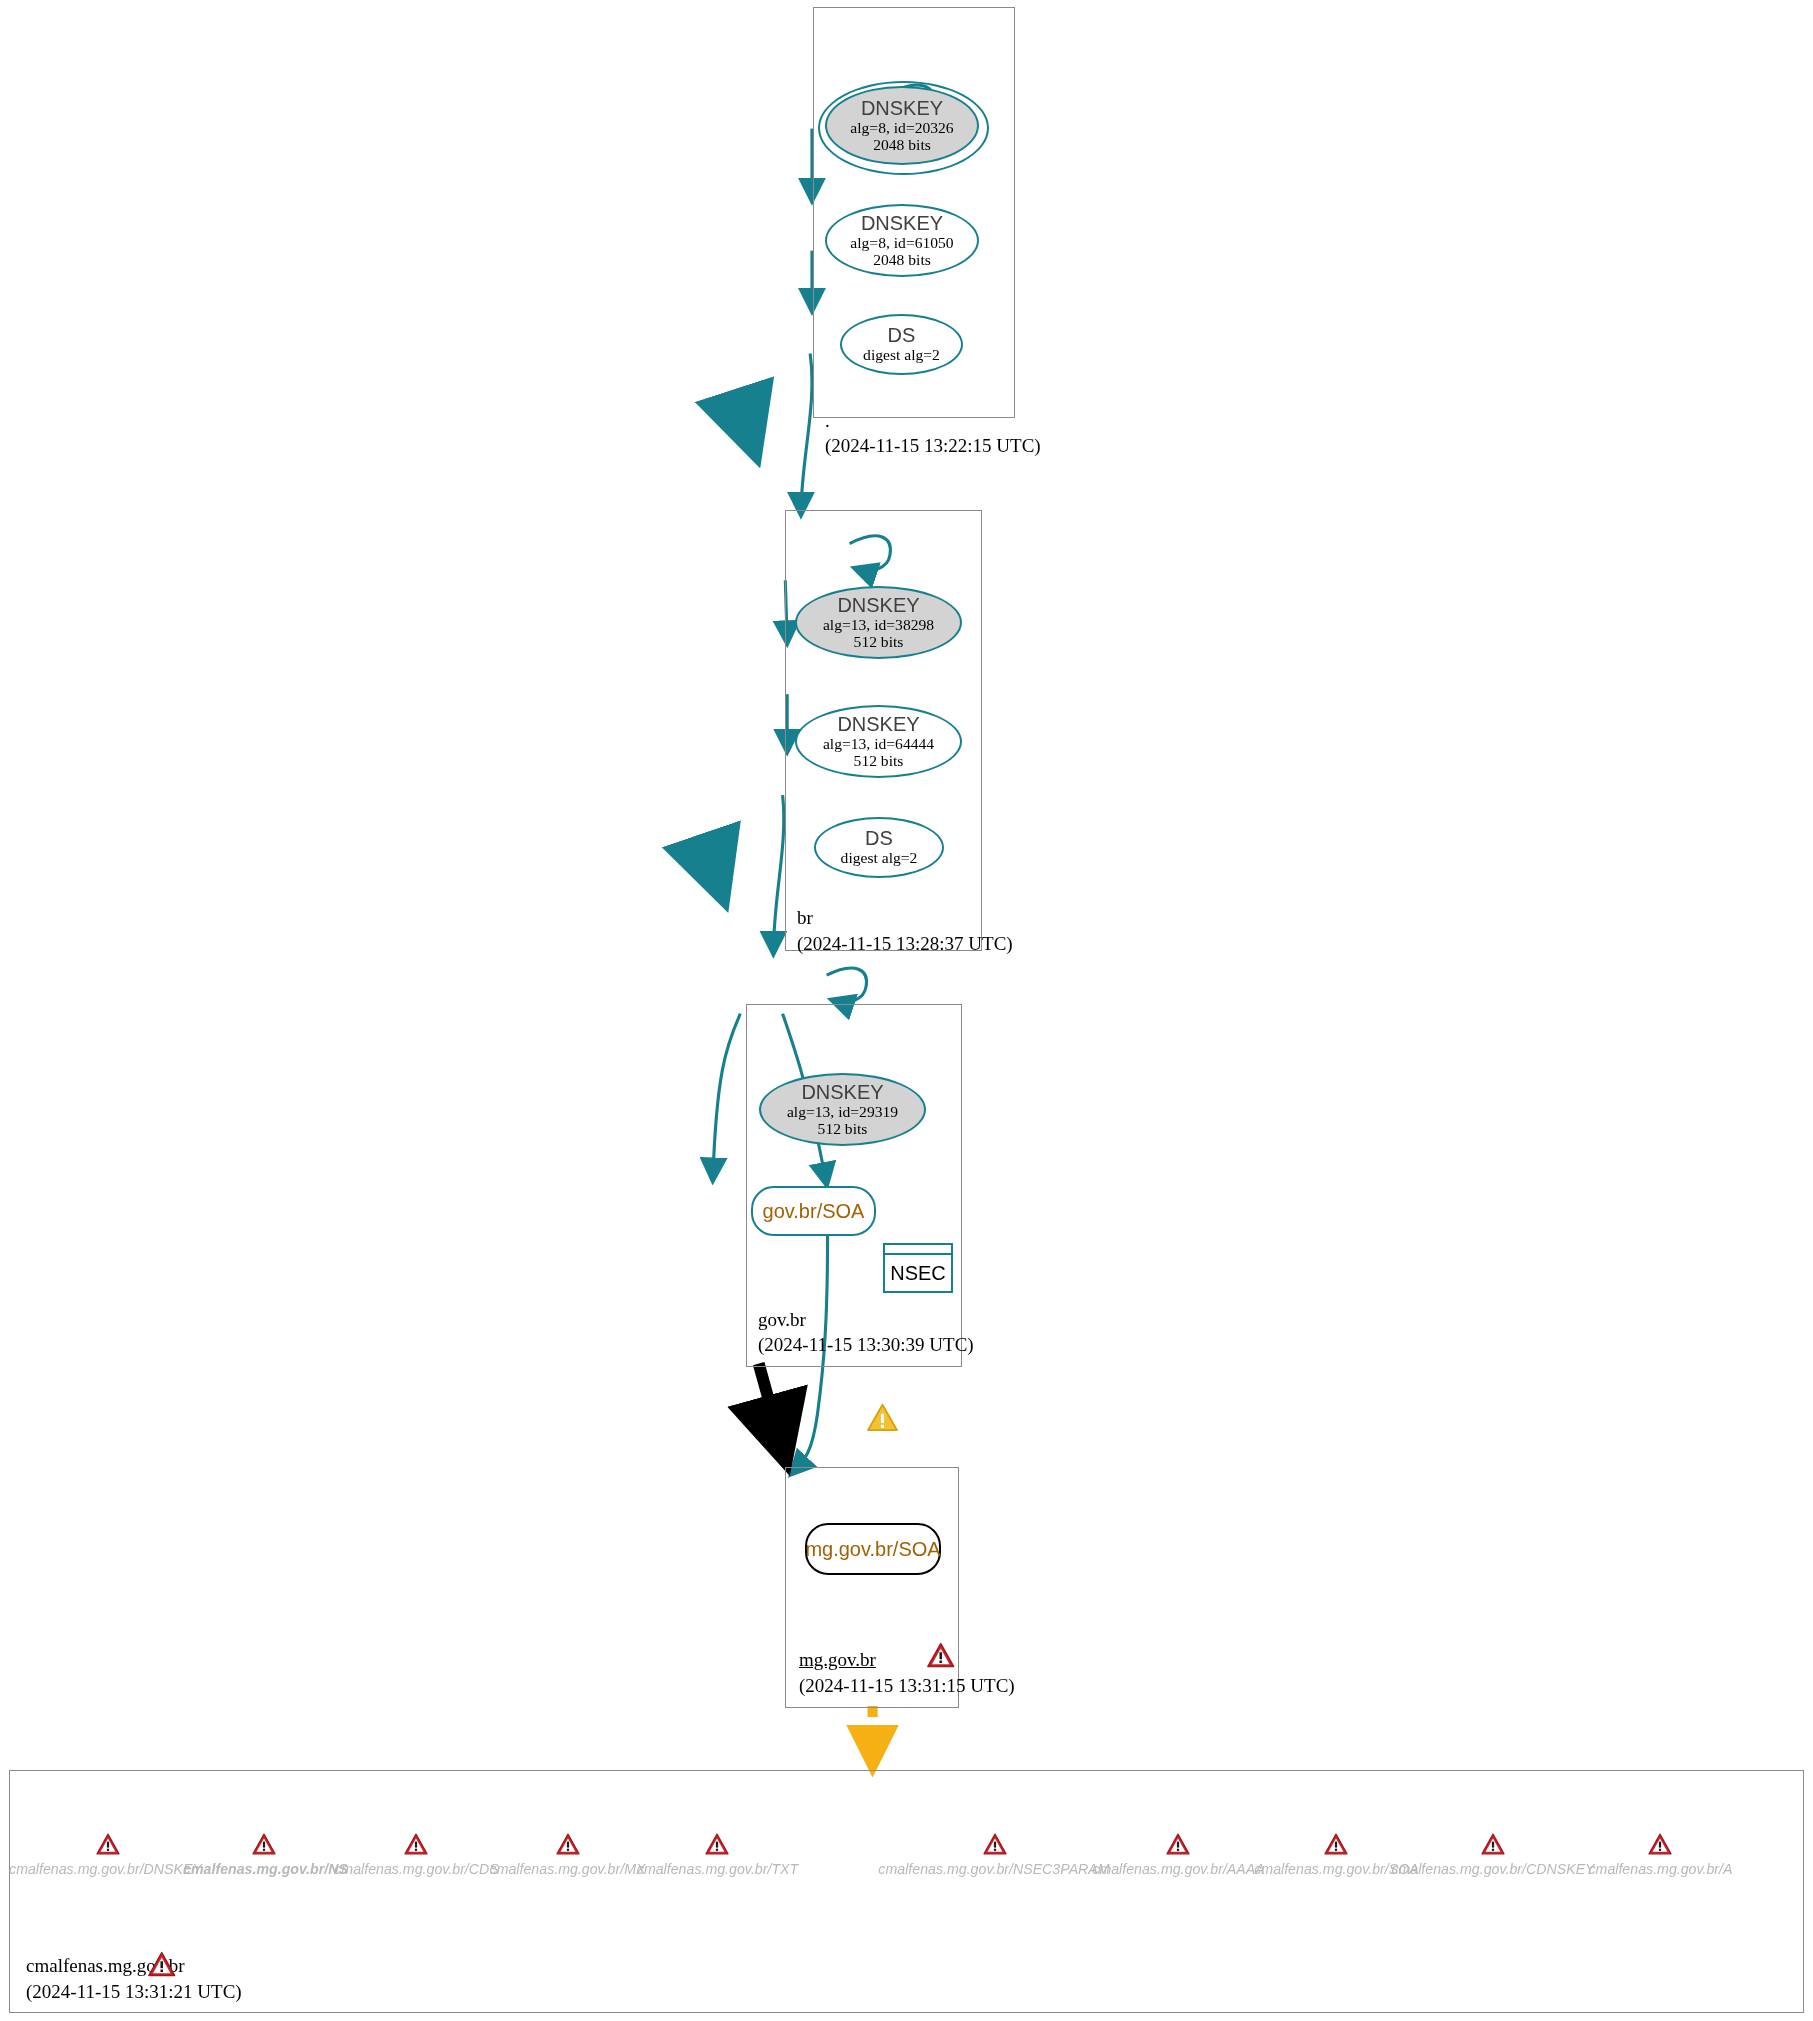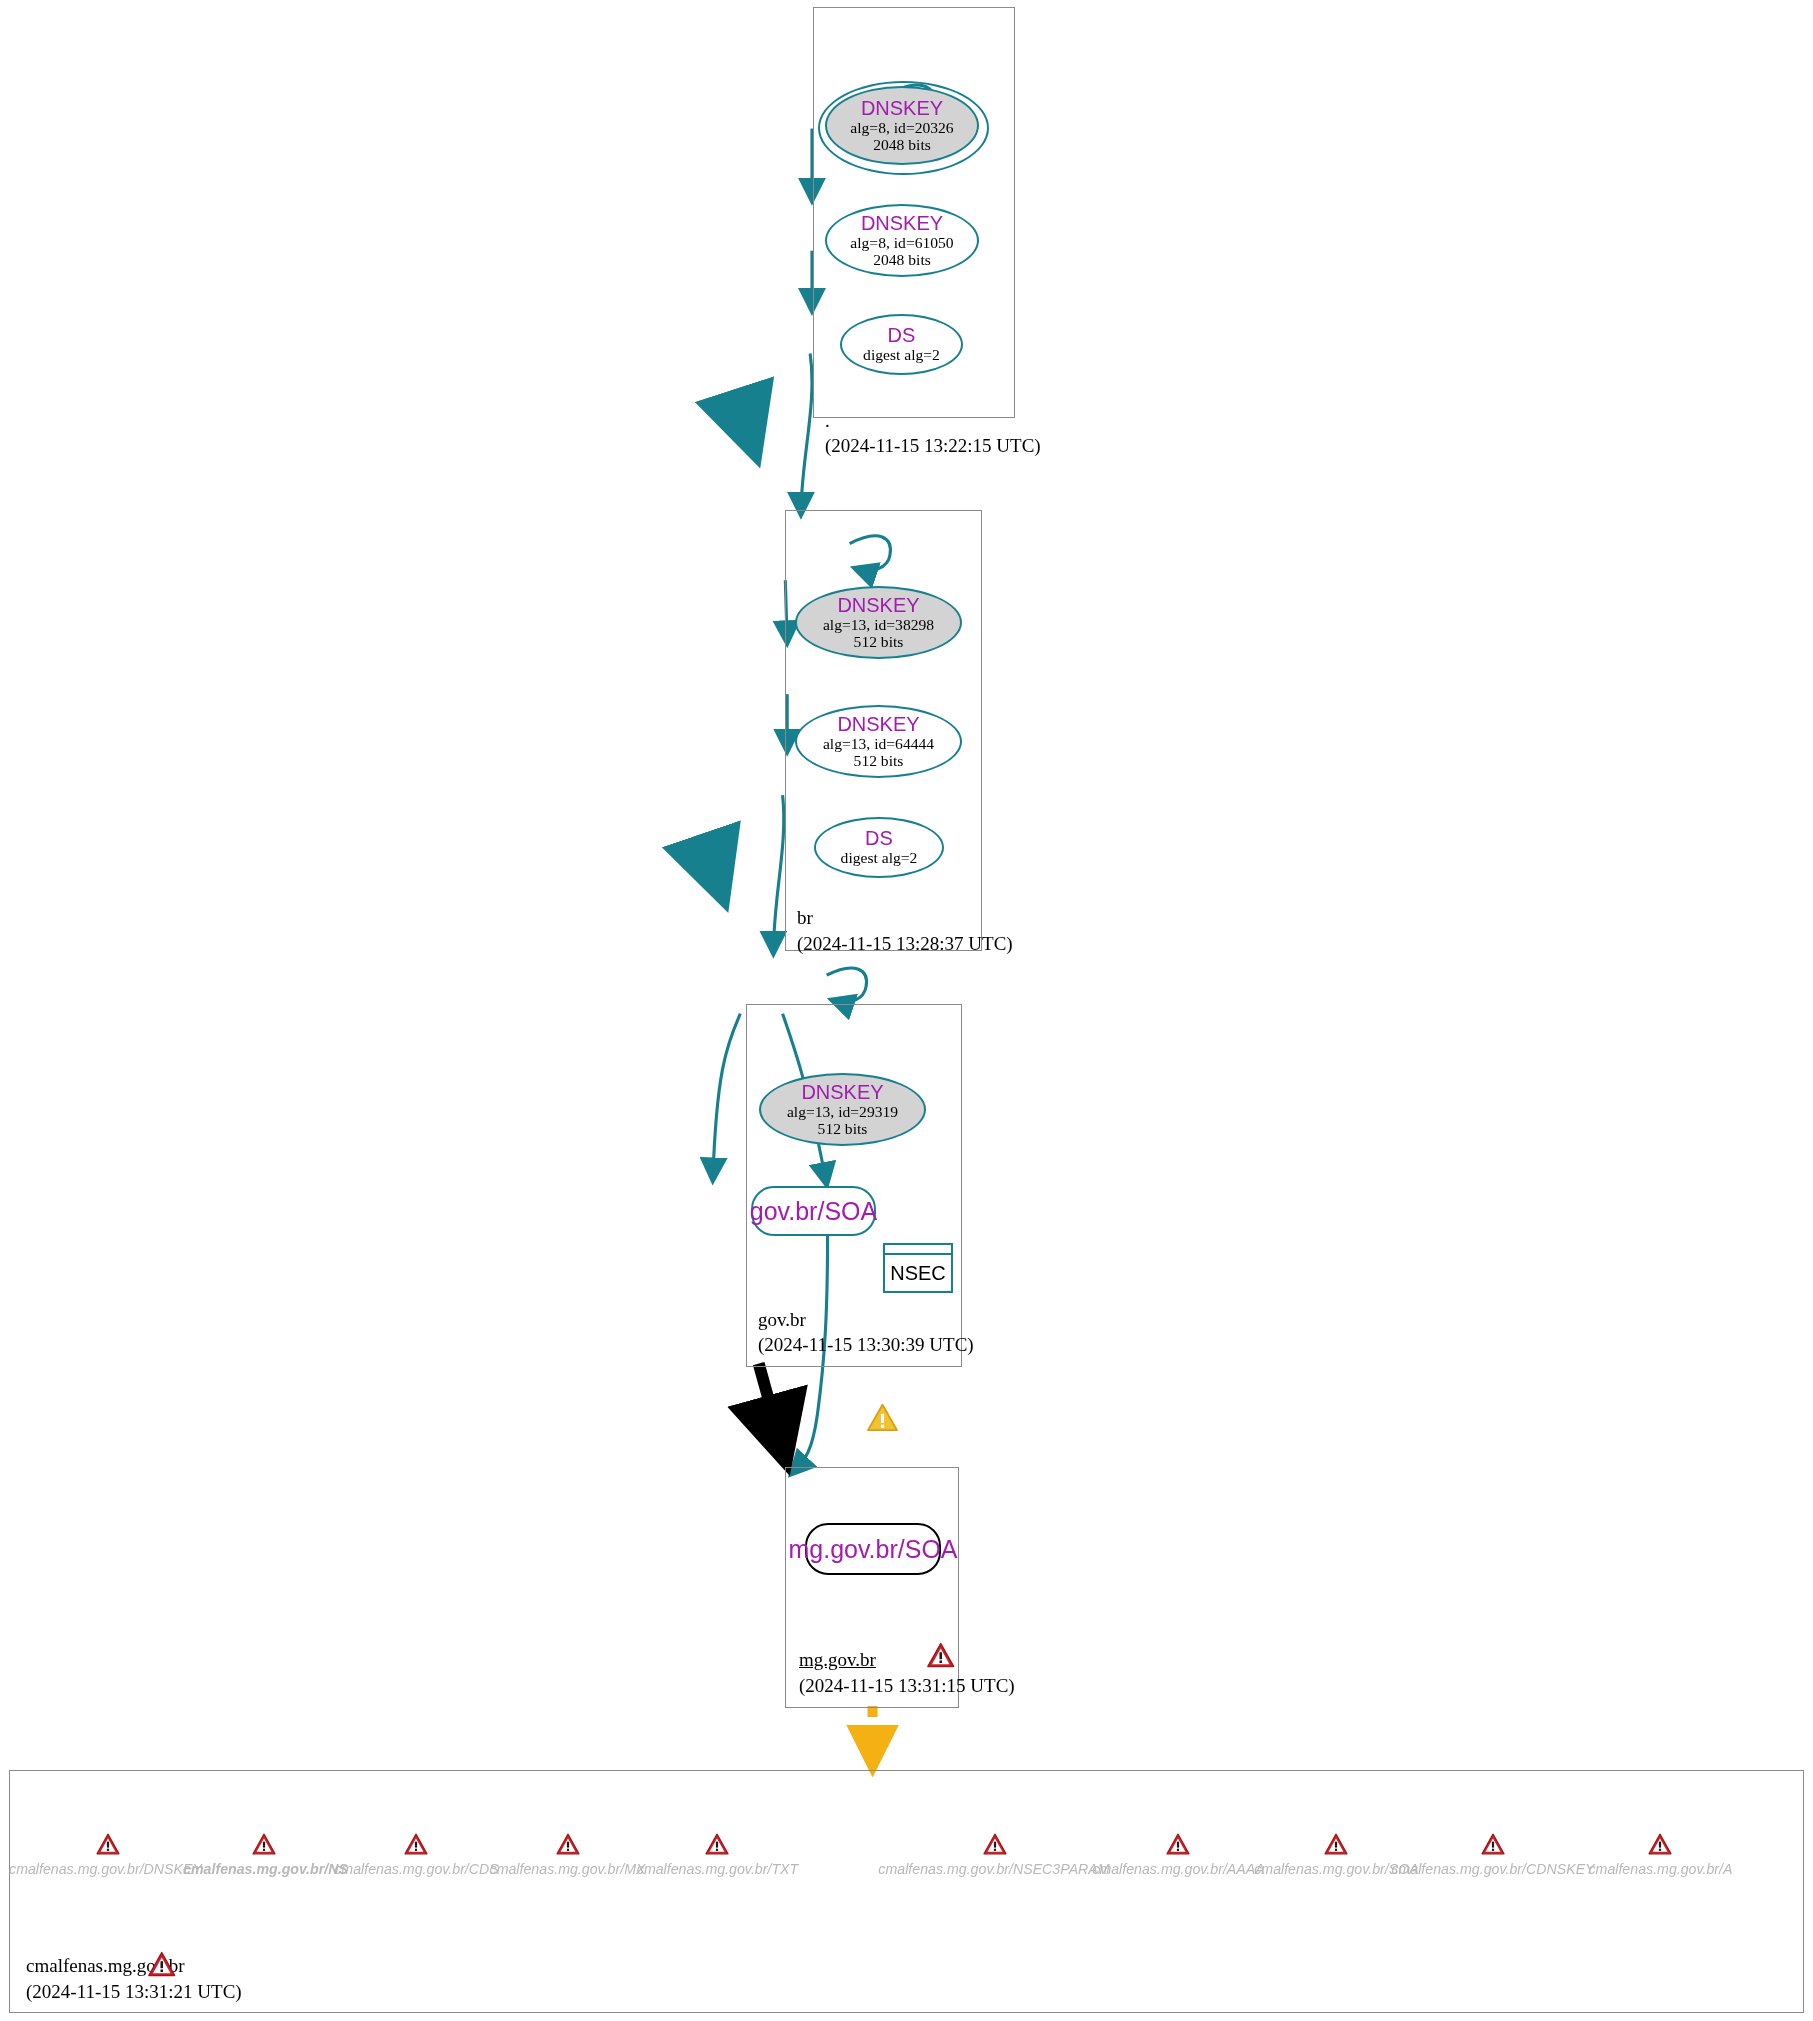--- a/index.html
+++ b/index.html
@@ -9,27 +9,27 @@
 
   .zone-box{position:absolute;border:1.5px solid #8a8a8a;background:transparent;box-sizing:border-box;}
   .zone-label{position:absolute;font-family:"Liberation Serif", serif;font-size:19px;color:#000;white-space:nowrap;}
   .zone-time{position:absolute;font-family:"Liberation Serif", serif;font-size:19px;color:#000;white-space:nowrap;}
 
   .node{position:absolute;box-sizing:border-box;display:flex;flex-direction:column;
         align-items:center;justify-content:center;text-align:center;}
 
   .ellipse{border:2.4px solid #17808f;border-radius:50%;background:#ffffff;}
   .ellipse.shaded{background:#d3d3d3;}
-  .ellipse .ln1{font-family:"Liberation Sans", sans-serif;font-size:20px;color:#a21caf;line-height:1.05;}
+  .ellipse .ln1{font-family:"Liberation Sans", sans-serif;font-size:20px;color:#404040;line-height:1.05;}
   .ellipse .ln2,.ellipse .ln3{font-family:"Liberation Serif", serif;font-size:15.6px;color:#000;line-height:1.12;}
 
   .anchor-ring{position:absolute;border:2.4px solid #17808f;border-radius:50%;background:transparent;pointer-events:none;}
 
   .rrset{border:2.4px solid #17808f;border-radius:23px;background:#ffffff;
-         font-family:"Liberation Sans", sans-serif;font-size:25px;color:#a21caf;}
+         font-family:"Liberation Sans", sans-serif;font-size:20px;color:#a16207;}
   .rrset.insecure{border-color:#000000;border-width:2.8px;}
 
   .nsec-wrap{position:absolute;box-sizing:border-box;}
   .nsec-top{position:absolute;left:0;top:0;width:100%;height:12px;border:2.4px solid #17808f;box-sizing:border-box;background:#fff;}
   .nsec-body{position:absolute;left:0;top:10px;width:100%;height:calc(100% - 10px);border:2.4px solid #17808f;box-sizing:border-box;background:#fff;
       display:flex;align-items:center;justify-content:center;
       font-family:"Liberation Sans", sans-serif;font-size:20px;color:#000;}
 
   .warn-tri{position:absolute;}
   .err-label{position:absolute;font-family:"Liberation Sans", sans-serif;font-style:italic;

